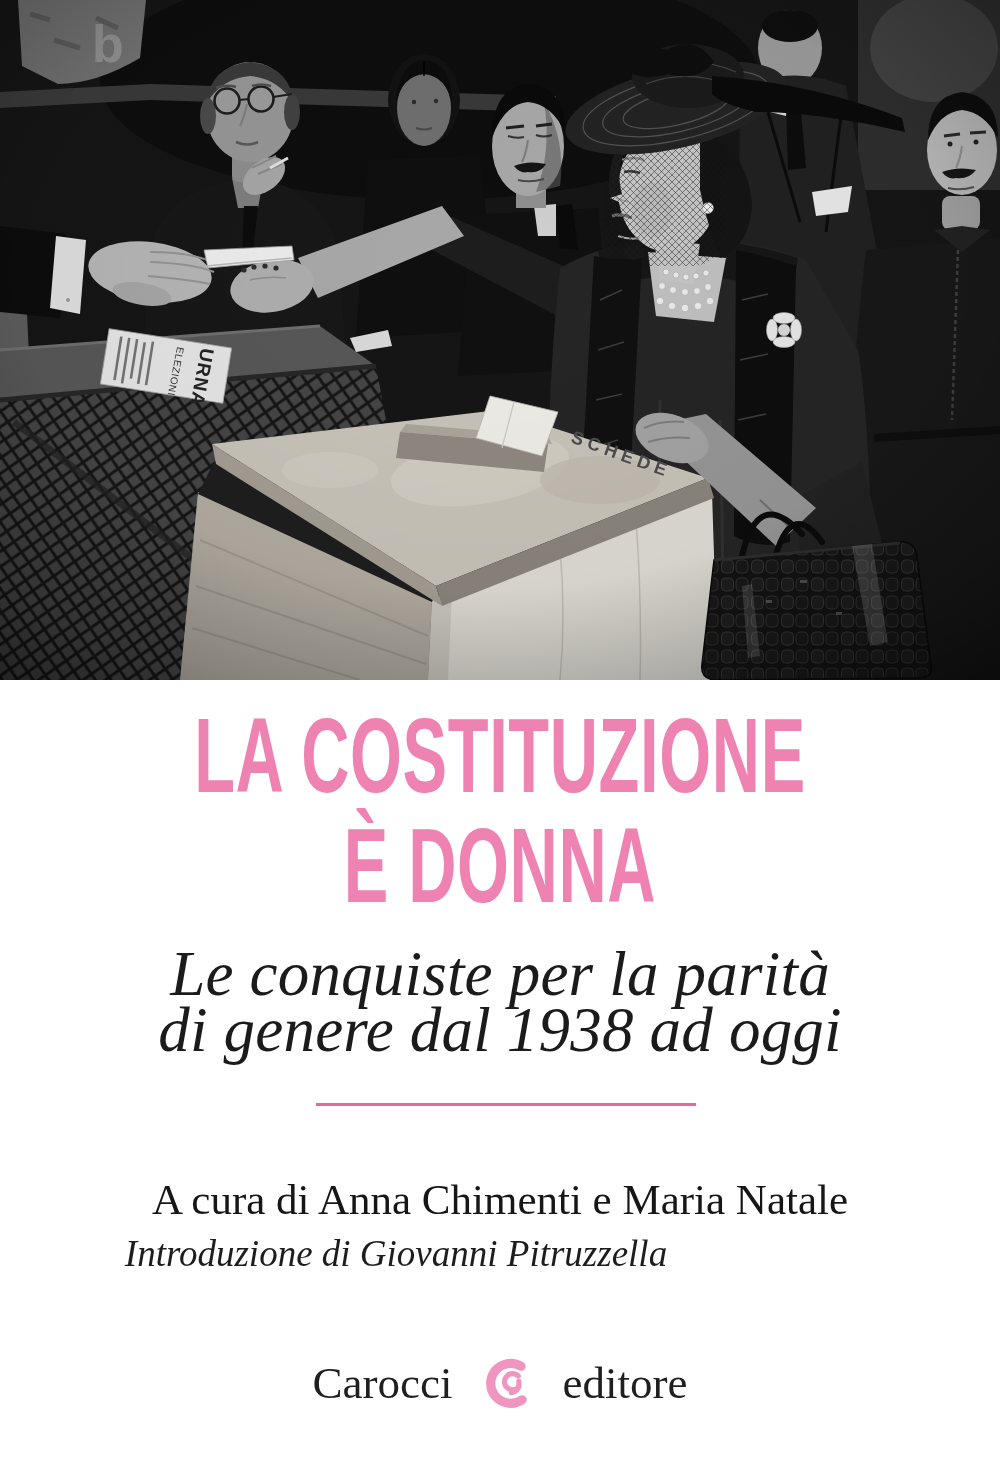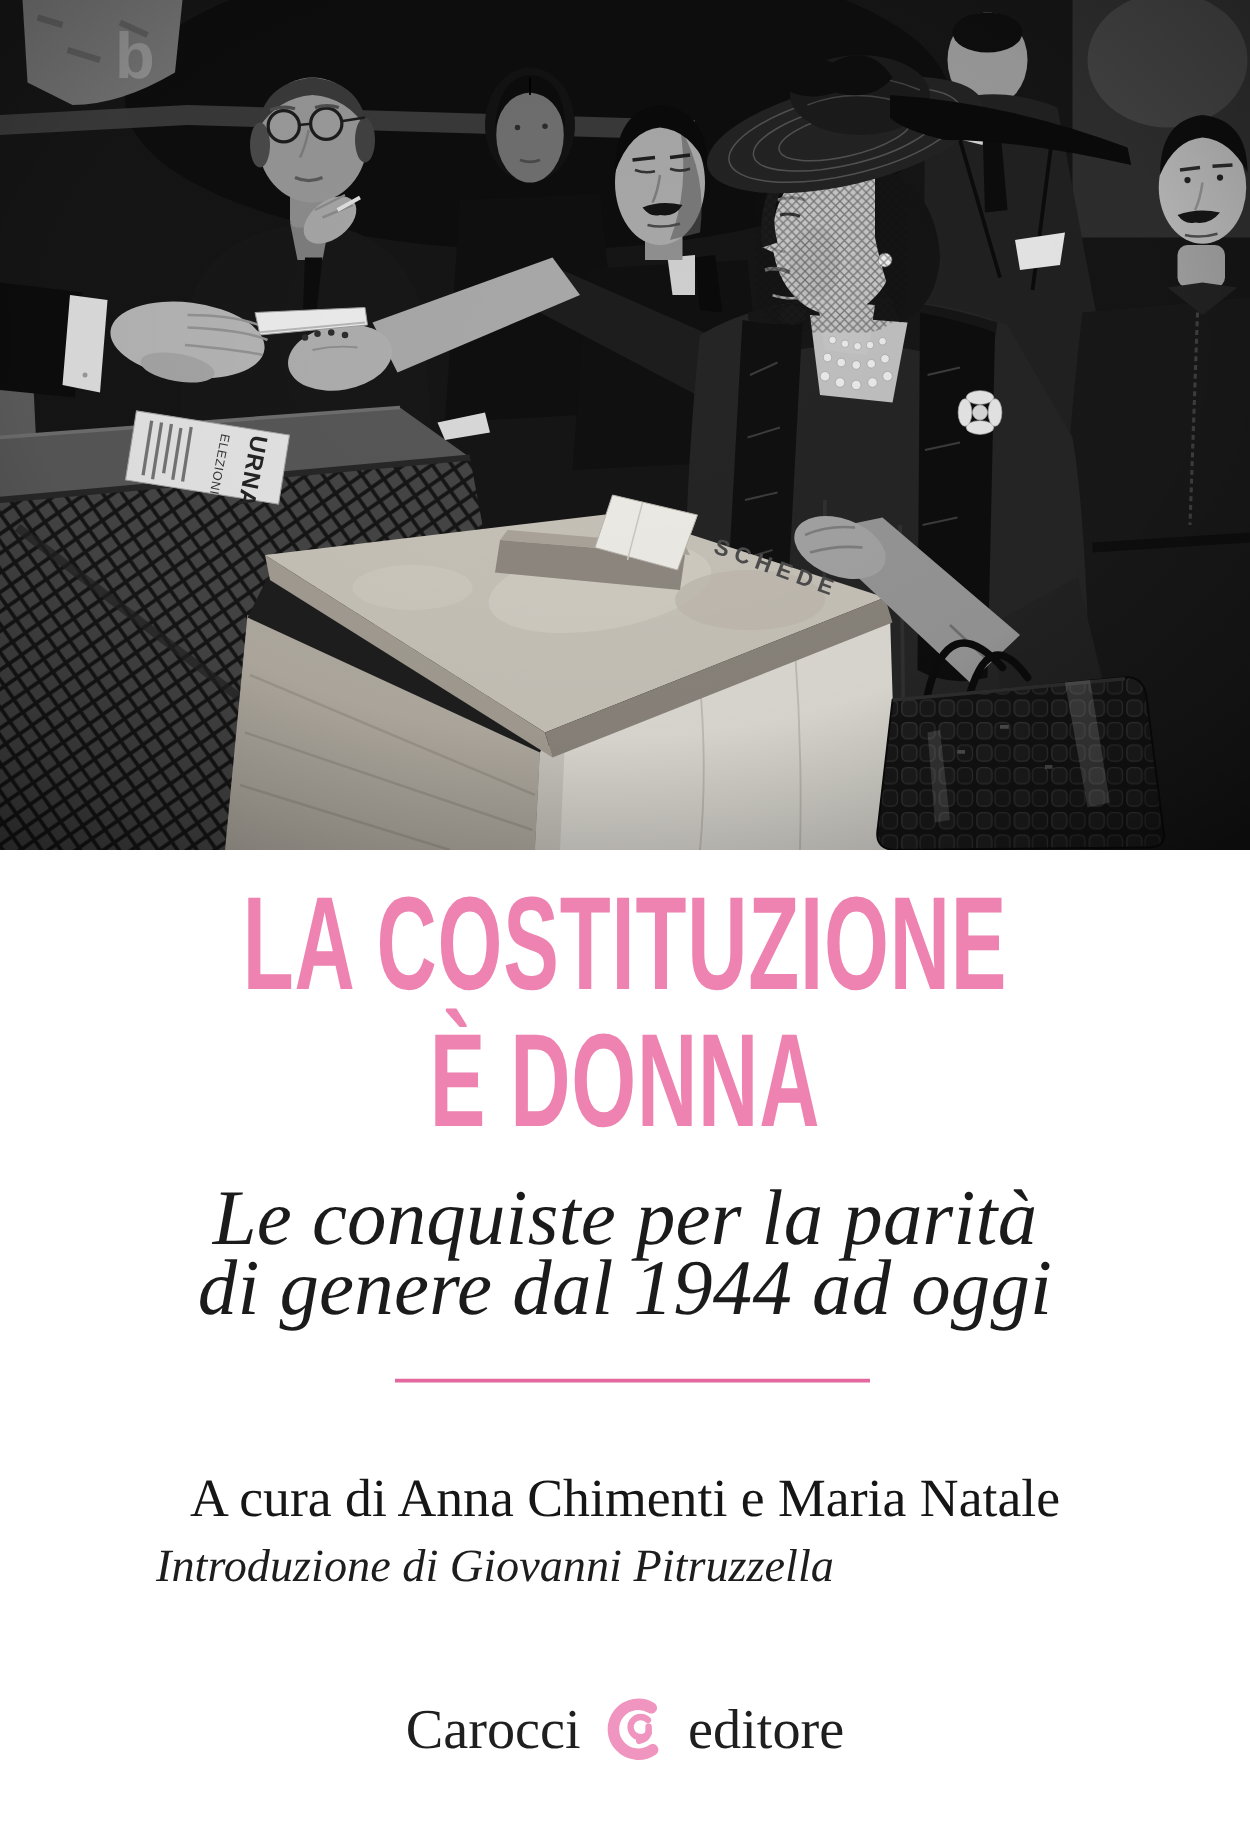--- a/index.html
+++ b/index.html
@@ -23,21 +23,21 @@
   .divider{position:absolute;top:1103px;left:316px;width:380px;height:3px;background:#e2689d;}
 
   .editors{position:absolute;top:1143px;left:0;width:1000px;text-align:center;
       font-family:"Liberation Serif",serif;color:#161616;font-size:43px;line-height:50px;margin-top:32px;}
 
   .introduction{position:absolute;top:1232px;left:0;width:792px;text-align:center;
       font-family:"Liberation Serif",serif;font-style:italic;color:#1d1d1d;
       font-size:37px;line-height:44px;}
 
   .publisher{position:absolute;top:1348px;left:0;width:1000px;height:70px;
-      display:flex;align-items:center;justify-content:center;gap:16px;
+      display:flex;align-items:center;justify-content:center;gap:28px;
       font-family:"Liberation Serif",serif;color:#1f1f1f;font-size:45px;}
   .publisher .mark{width:54px;height:62px;flex:0 0 auto;}
 </style>
 </head>
 <body>
 
 <div class="cover">
 
   <div class="photo">
     <svg width="1000" height="680" viewBox="0 0 1000 680" xmlns="http://www.w3.org/2000/svg" role="img">
@@ -298,21 +298,21 @@
 
       <rect x="0" y="0" width="1000" height="680" fill="url(#vig)"></rect>
     </svg>
   </div>
 
   <div class="title-line title-1">LA COSTITUZIONE</div>
   <div class="title-line title-2">È DONNA</div>
 
   <div class="subtitle">
     <div>Le conquiste per la parità</div>
-    <div>di genere dal 1944 ad oggi</div>
+    <div>di genere dal 1938 ad oggi</div>
   </div>
 
   <div class="divider"></div>
 
   <div class="editors">A cura di Anna Chimenti e Maria Natale</div>
 
   <div class="introduction">Introduzione di Giovanni Pitruzzella</div>
 
   <div class="publisher">
     <span>Carocci</span>

